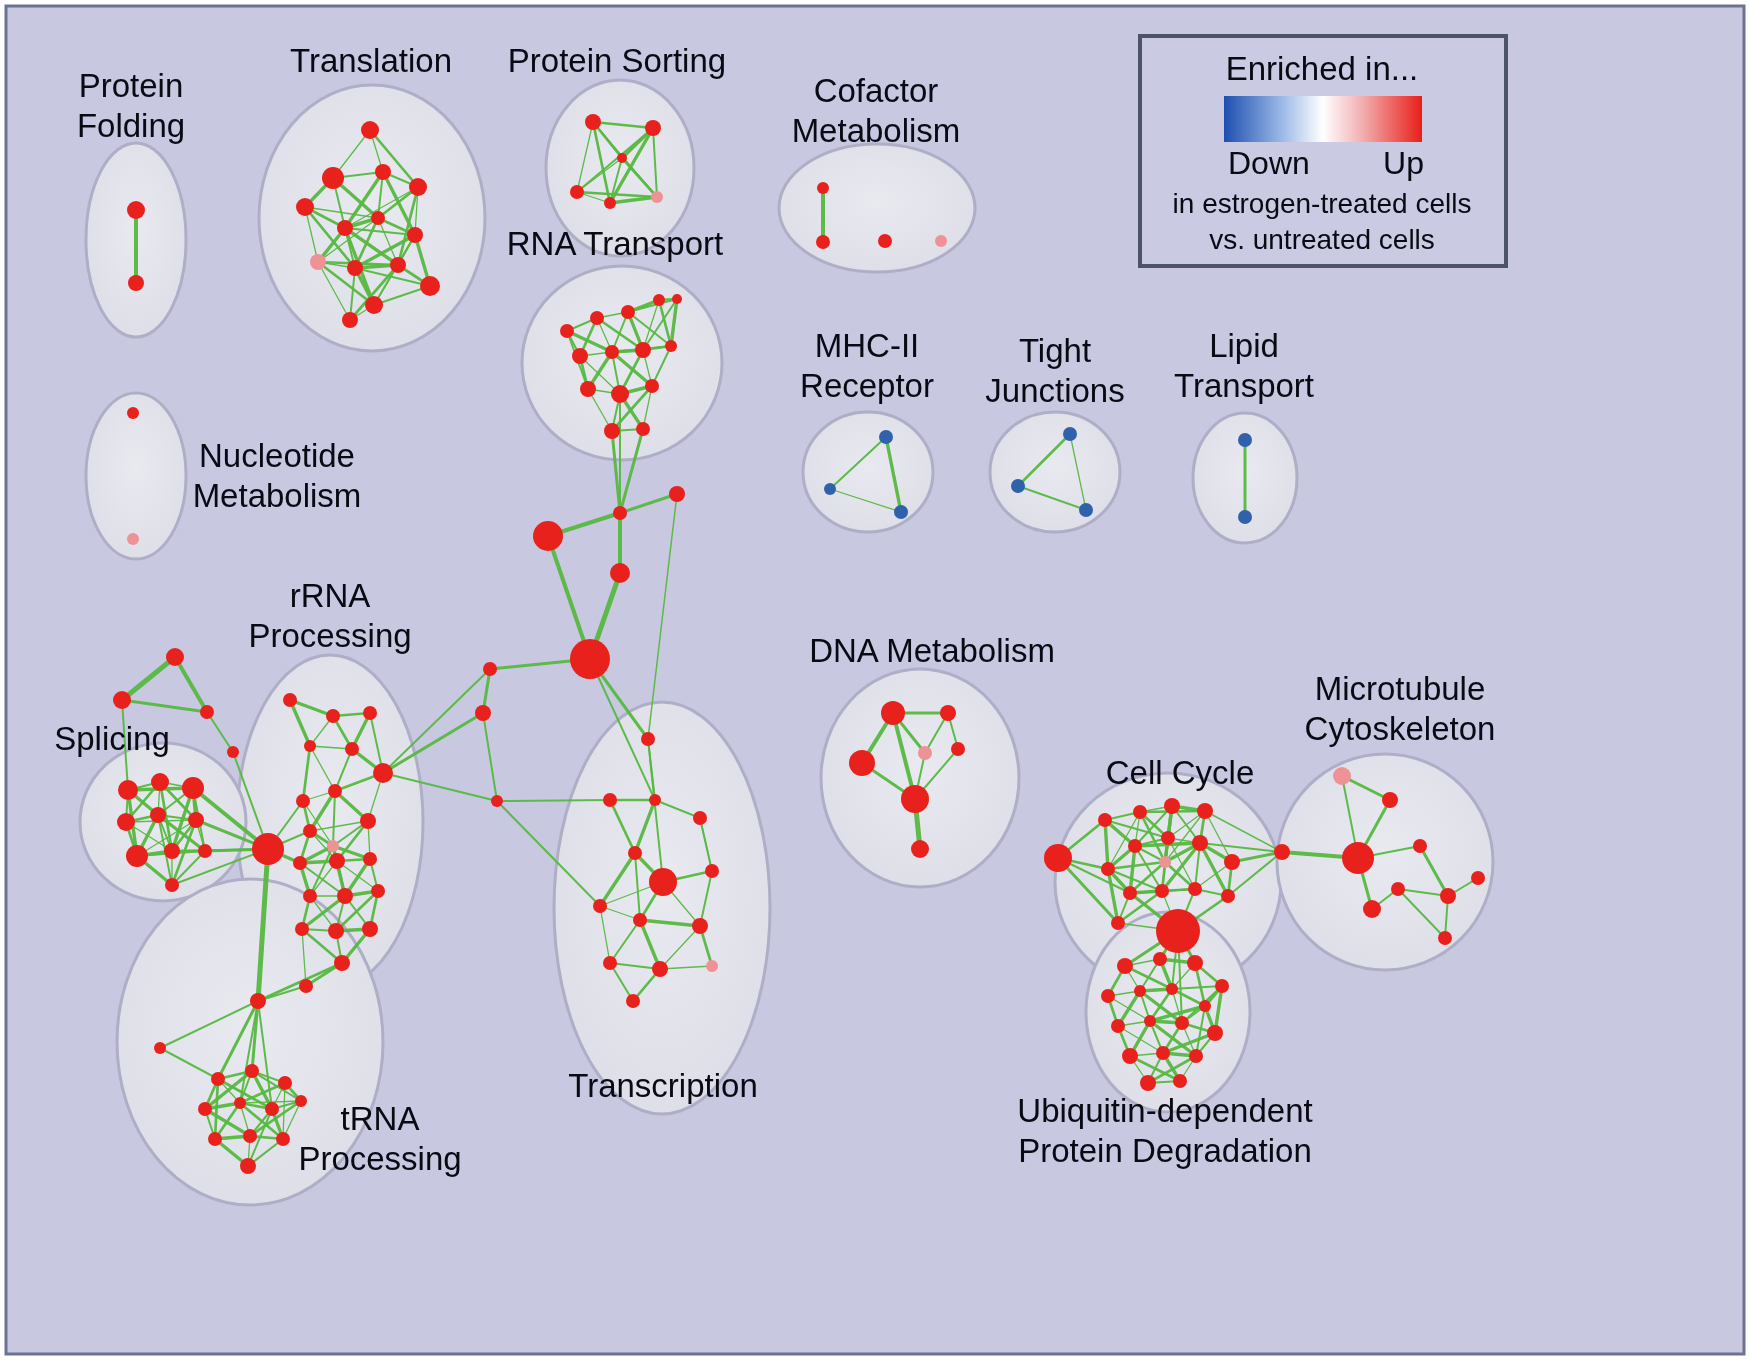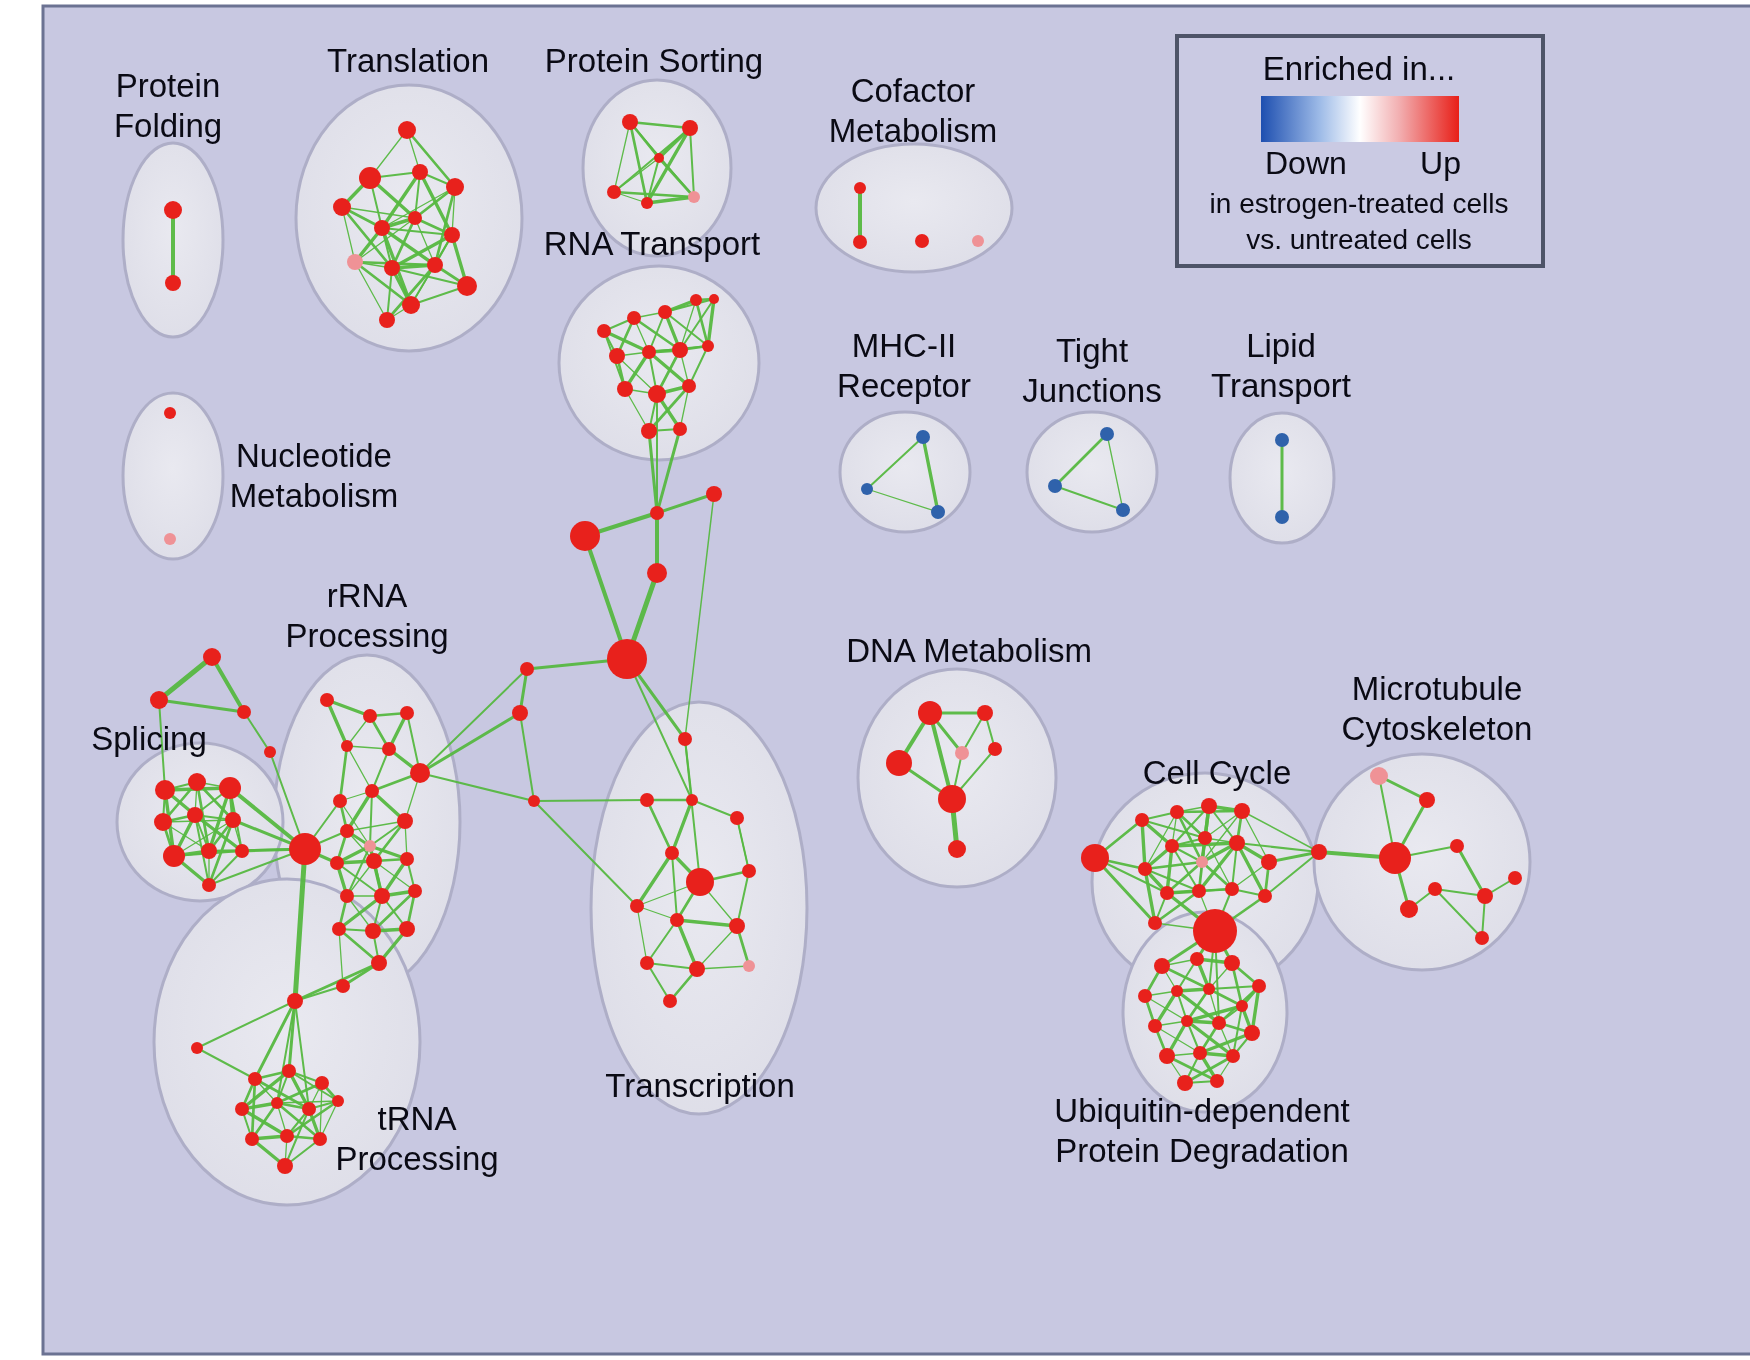--- a/index.html
+++ b/index.html
@@ -1,16 +1,16 @@
 <!DOCTYPE html>
 <html><head>
 <meta charset="utf-8">
 <style>
   html,body{margin:0;padding:0;background:#ffffff;}
-  .stage{width:1466px;height:1360px;position:relative;margin-left:37px;}
+  .stage{width:1466px;height:1360px;position:relative;}
   svg{display:block;}
   .cluster-label{font-family:"Liberation Sans",sans-serif;font-size:33px;fill:#0a0a14;}
   .legend-title{font-family:"Liberation Sans",sans-serif;font-size:33px;fill:#0a0a14;}
   .legend-label{font-family:"Liberation Sans",sans-serif;font-size:32px;fill:#0a0a14;}
   .legend-sub{font-family:"Liberation Sans",sans-serif;font-size:28px;fill:#0a0a14;}
 </style>
 </head>
 <body>
 
 <div class="stage">

